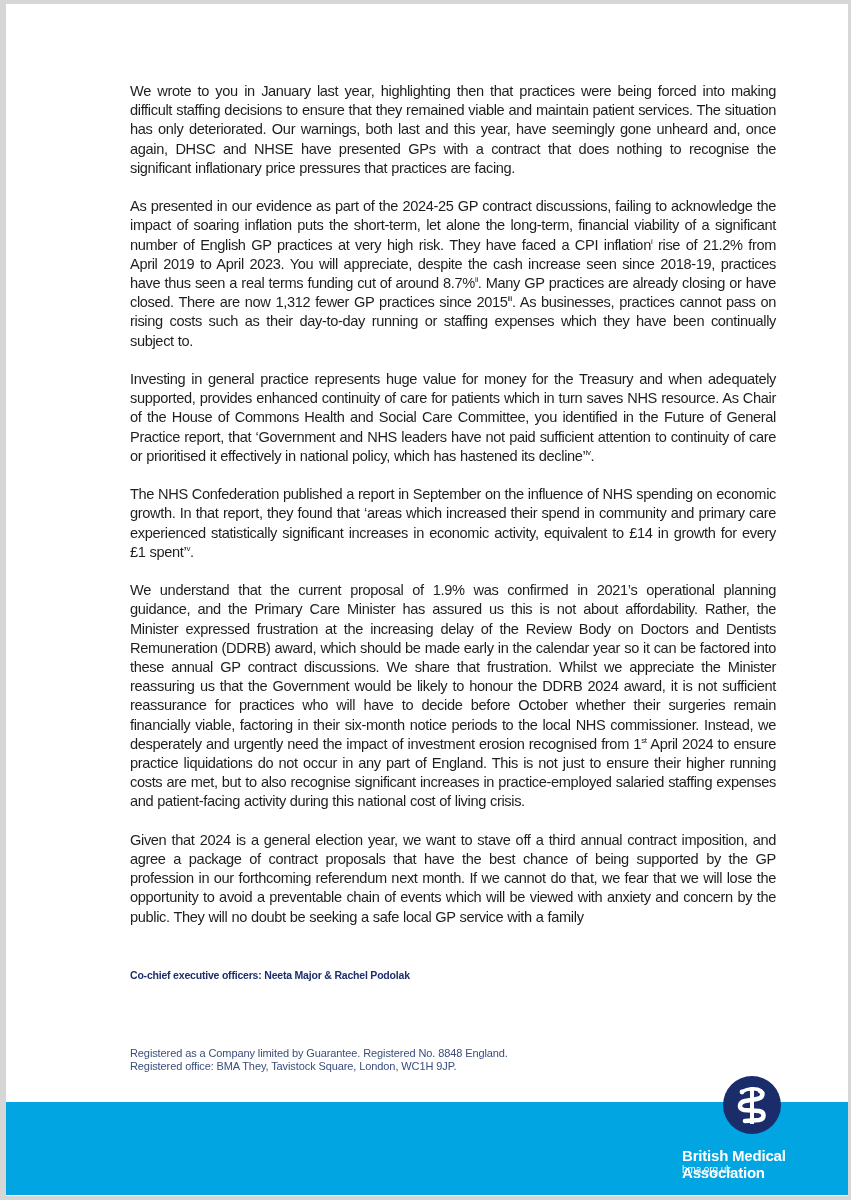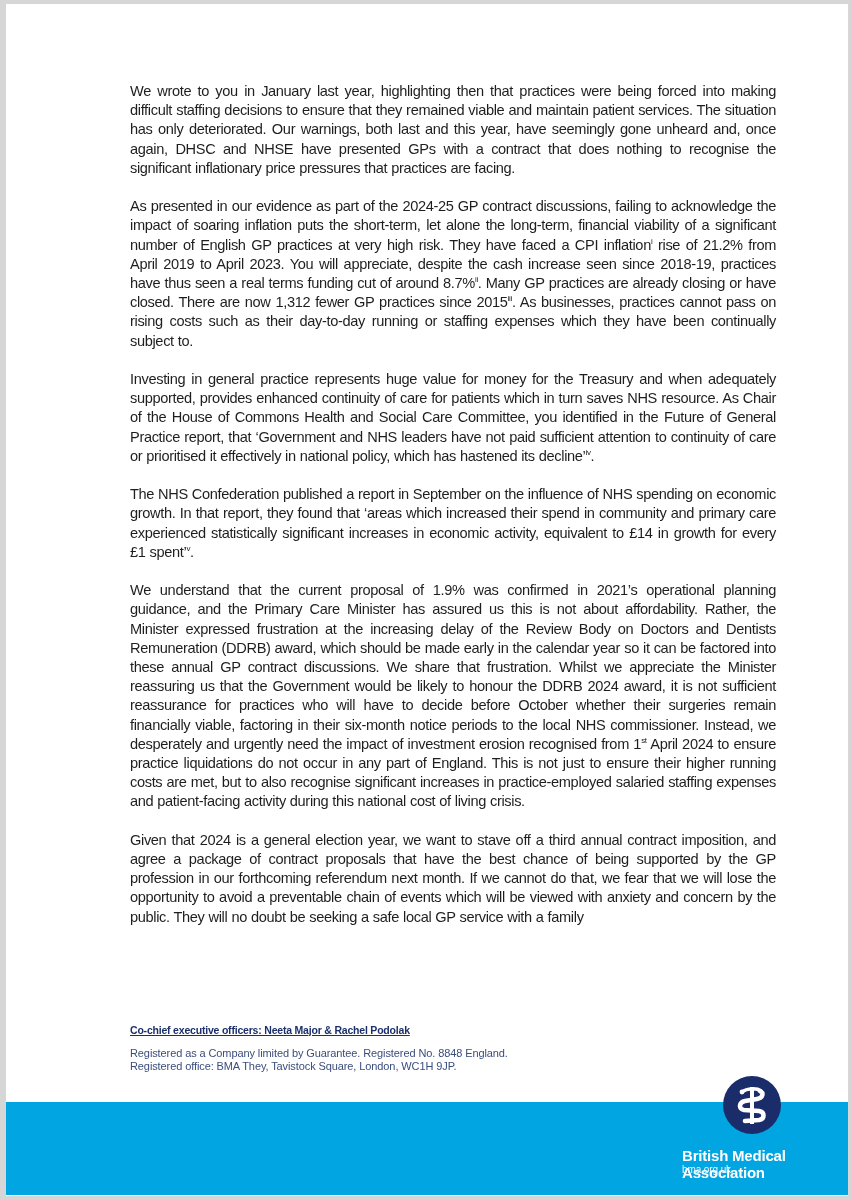--- a/index.html
+++ b/index.html
@@ -15,22 +15,22 @@
   }
   .body-text {
     position: absolute; left: 124px; top: 78px; width: 646px;
     font-family: "Liberation Sans", sans-serif;
     font-size: 14.6px; line-height: 19.2px; color: #1e1e1e;
     text-align: justify; letter-spacing: -0.35px; word-spacing: 0.3px;
   }
   .body-text p { margin: 0 0 19.2px 0; }
   sup { font-size: 8px; line-height: 0; vertical-align: 6px; }
   .footer-officers {
-    position: absolute; left: 124px; top: 1020px;
-    font-size: 10.5px; font-weight: bold; color: #1c2f6b; letter-spacing: -0.2px; text-decoration: underline;
+    position: absolute; left: 124px; top: 965px;
+    font-size: 10.5px; font-weight: bold; color: #1c2f6b; letter-spacing: -0.2px;
   }
   .footer-reg {
     position: absolute; left: 124px; top: 1043px;
     font-size: 11px; line-height: 13px; color: #3a4d7c; letter-spacing: -0.1px;
   }
   .blue-band {
     position: absolute; left: 0; top: 1098px; width: 842px; height: 93px;
     background: #00a5e2;
   }
   .logo {

